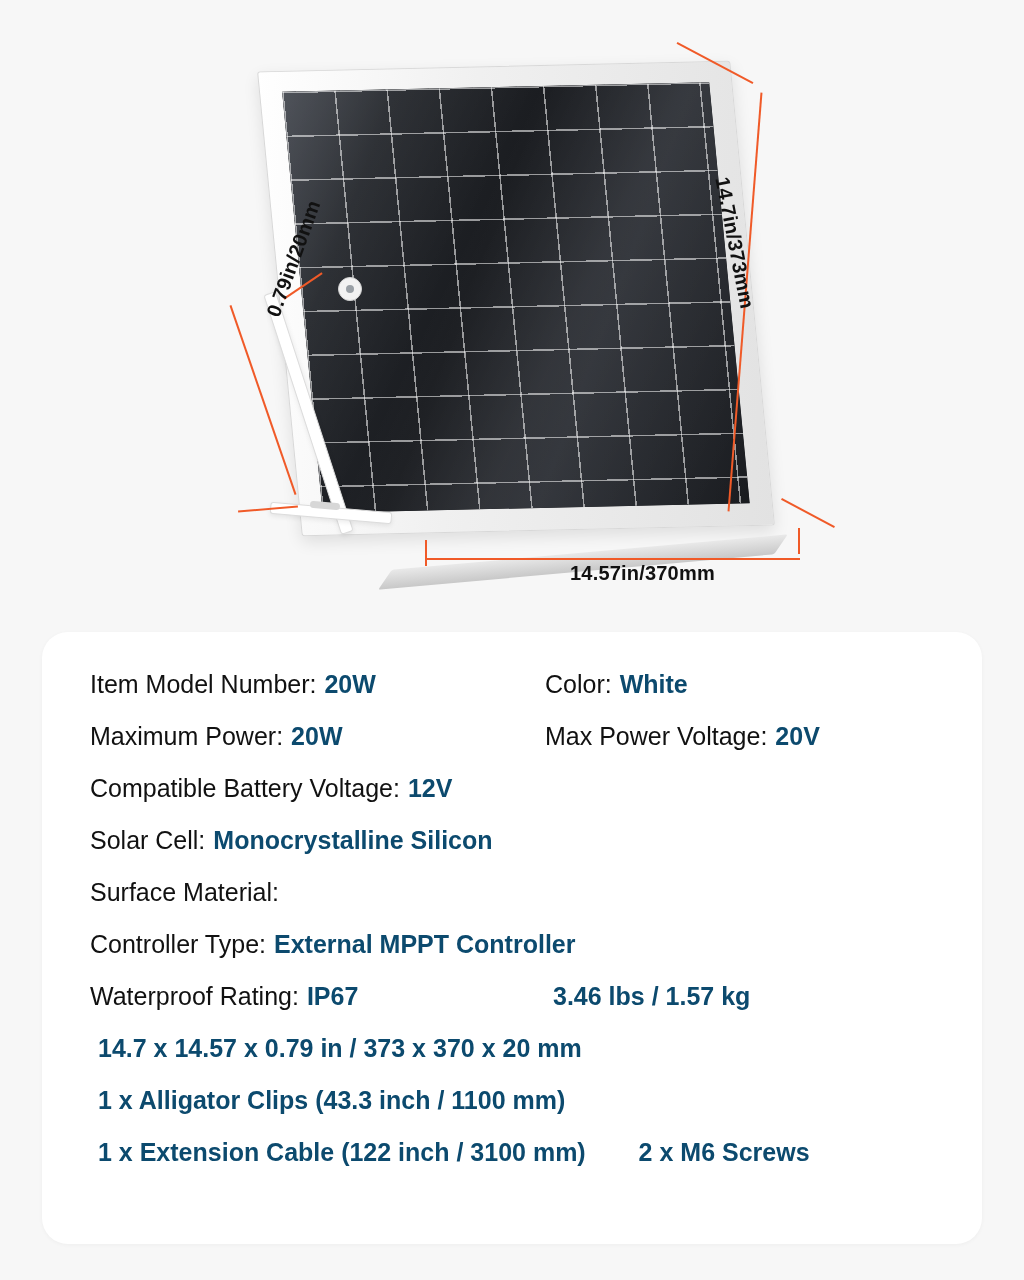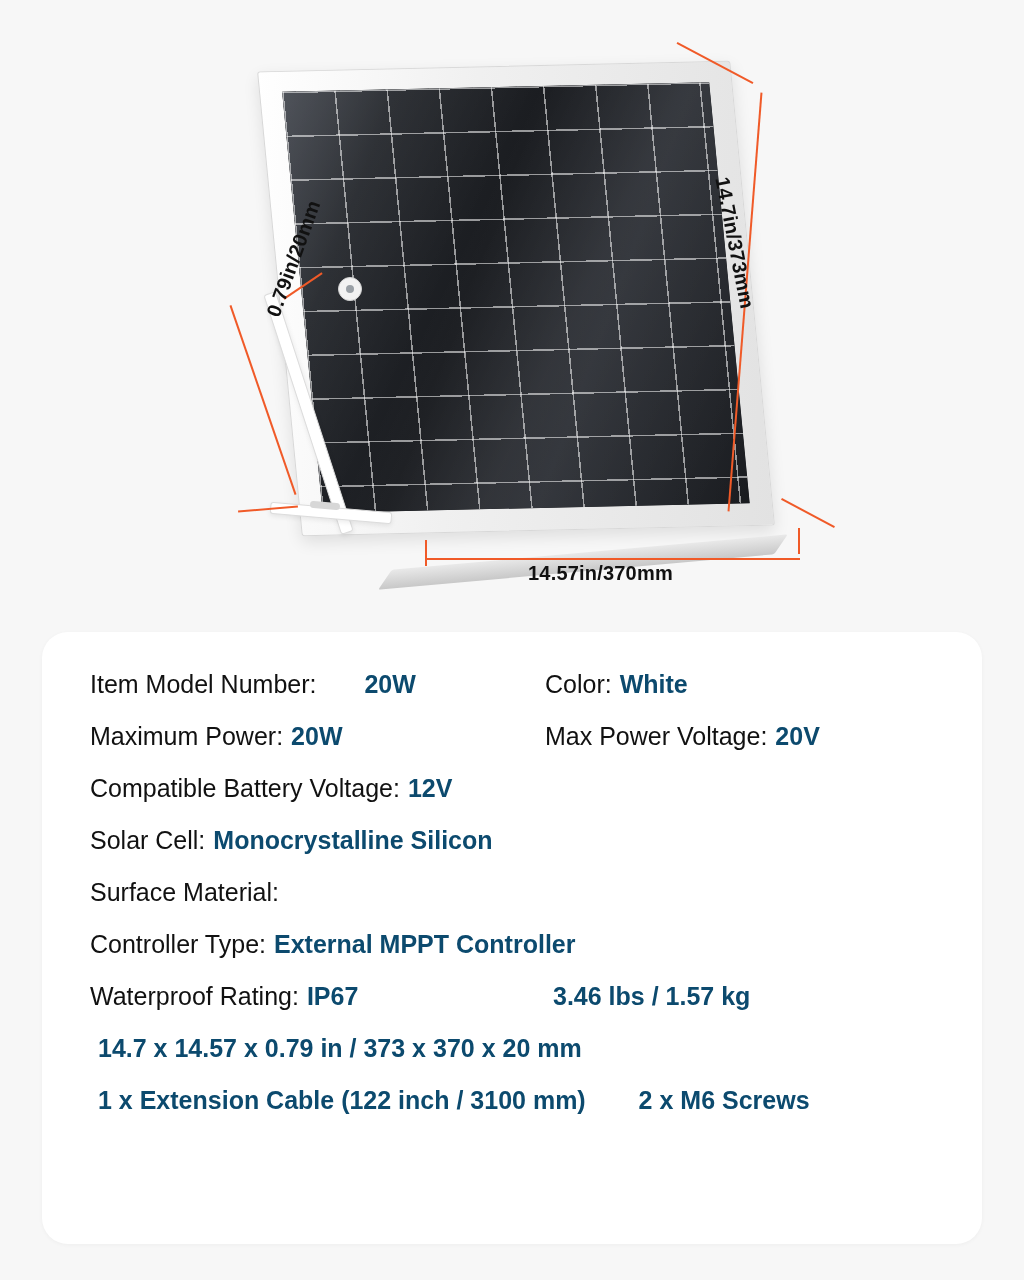--- a/index.html
+++ b/index.html
@@ -117,21 +117,21 @@
   
   .dim-right      { left: 744px; top: 92px;  width: 2px; height: 420px; transform: rotate(4.5deg); }
   .dim-right-top  { left: 672px; top: 62px;  width: 86px; height: 2px; transform: rotate(28deg); }
   .dim-right-bot  { left: 778px; top: 512px; width: 60px; height: 2px; transform: rotate(28deg); }
   .lbl-right      { left: 733px; top: 175px; transform: rotate(79deg); transform-origin: left top; }
 
   
   .dim-bottom      { left: 425px; top: 558px; width: 375px; height: 2px; }
   .dim-bottom-l    { left: 425px; top: 540px; width: 2px; height: 26px; }
   .dim-bottom-r    { left: 798px; top: 528px; width: 2px; height: 26px; }
-  .lbl-bottom      { left: 528px; top: 562px; }
+  .lbl-bottom      { left: 570px; top: 562px; }
 
   
   .dim-left        { left: 262px; top: 300px; width: 2px; height: 200px; transform: rotate(-19deg); }
   .dim-left-top    { left: 280px; top: 285px; width: 46px; height: 2px; transform: rotate(-34deg); }
   .dim-left-bot    { left: 238px; top: 508px; width: 60px; height: 2px; transform: rotate(-5deg); }
   .lbl-left        { left: 262px; top: 312px; transform: rotate(-70deg); transform-origin: left top; }
 
   
   .spec-card {
     position: absolute;
@@ -161,21 +161,21 @@
   .val {
     color: #0c4a6e;
     font-size: 25px;
     font-weight: 700;
     white-space: nowrap;
     margin-left: 8px;
   }
   .pair { display: flex; align-items: baseline; }
 
   
-  .w-left-1 { width: 455px; gap: 40px; }
+  .w-left-1 { width: 455px; }
   .w-left-2 { width: 455px; }
   .accessory-line { padding-left: 48px; height: 52px; line-height: 52px; }
   .accessory-line .val { font-size: 25px; }
   .acc-gap { display: inline-block; width: 36px; }
 </style>
 </head>
 <body>
 
 <div class="hero">
 
@@ -269,20 +269,23 @@
     </div>
   </div>
 
   <div class="spec-row">
     <div class="pair">
       <span class="val">14.7 x 14.57 x 0.79 in / 373 x 370 x 20 mm</span>
     </div>
   </div>
 
 
+  <div class="accessory-line">
+    <span class="val">1 x Alligator Clips (43.3 inch / 1100 mm)</span>
+  </div>
 
   <div class="accessory-line">
     <span class="val">1 x Extension Cable (122 inch / 3100 mm)</span>
     <span class="acc-gap"></span>
     <span class="val">2 x M6 Screws</span>
   </div>
 
 </div>
 
 </body></html>

